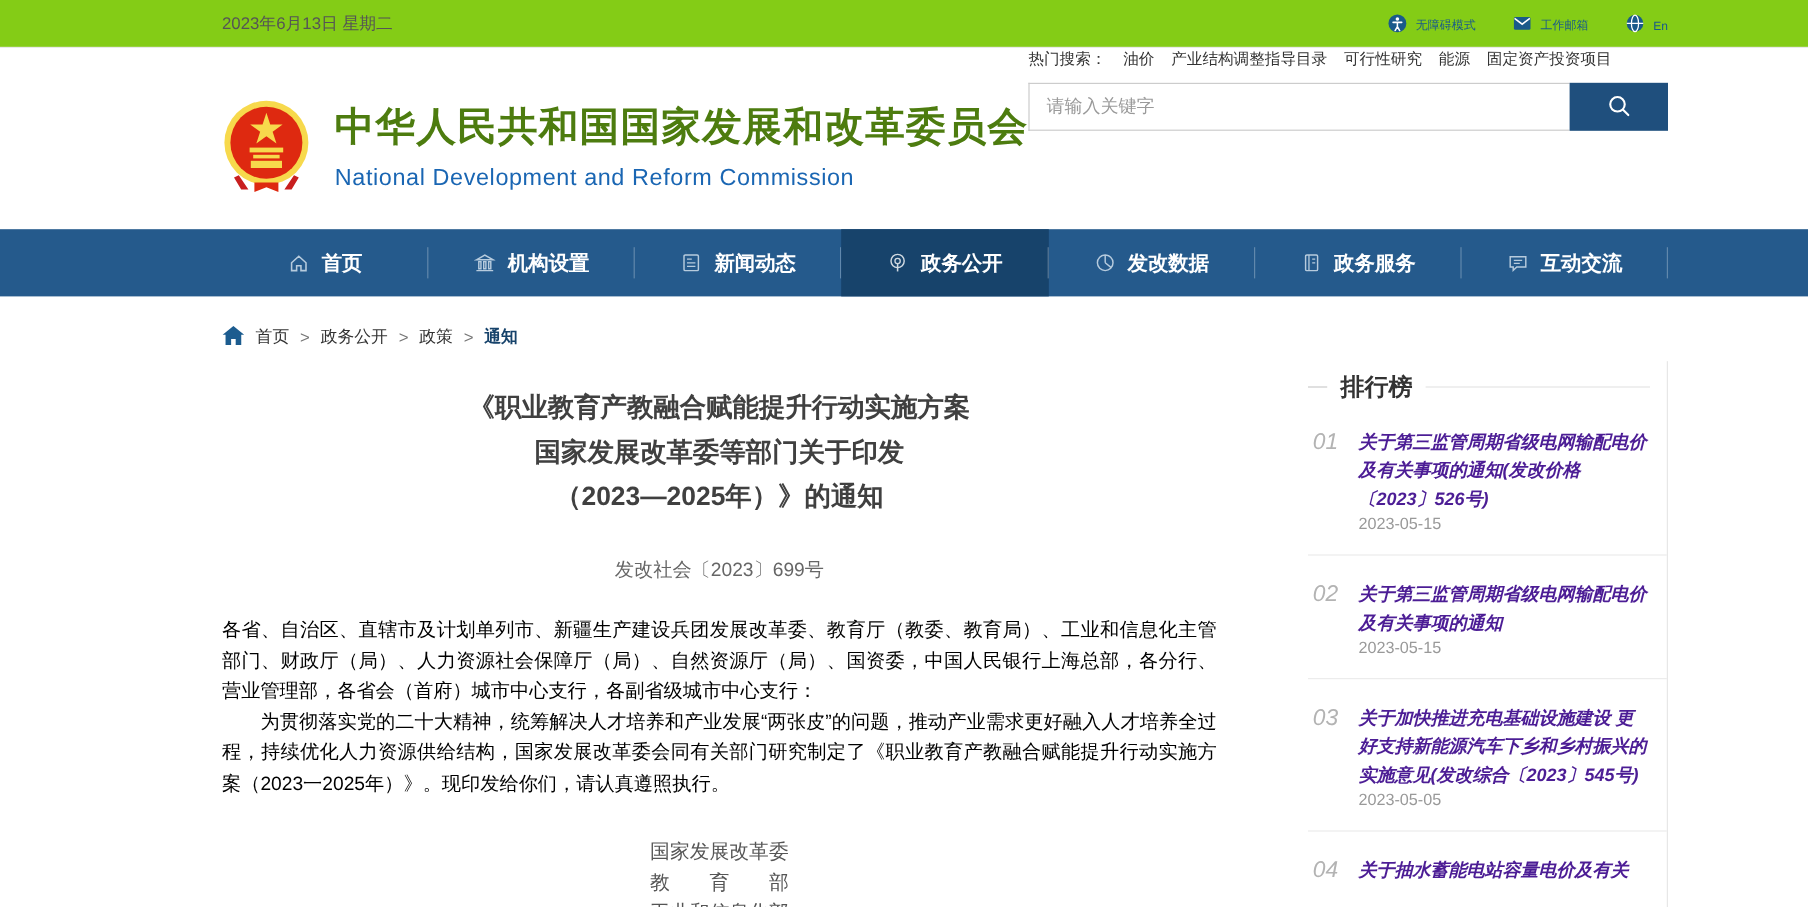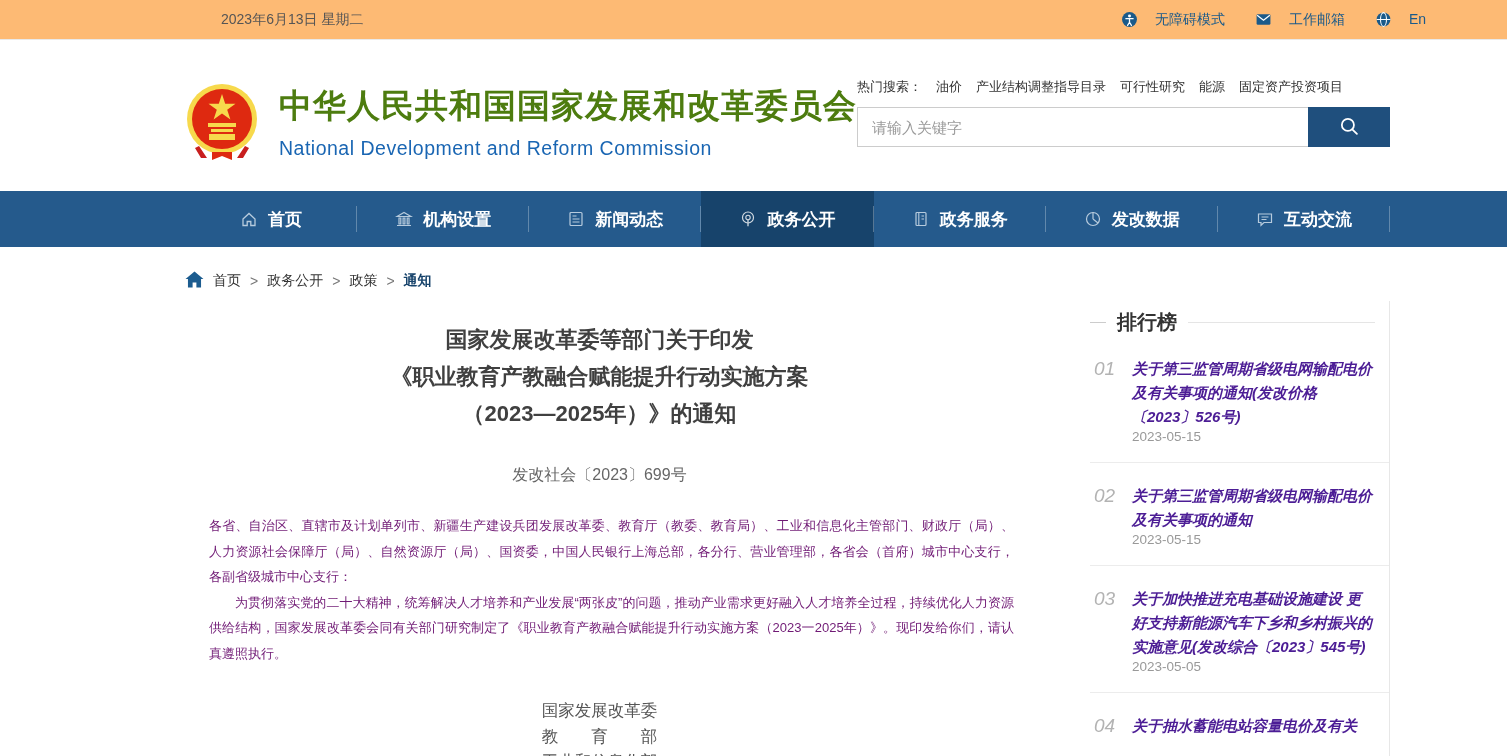--- a/index.html
+++ b/index.html
@@ -1,39 +1,39 @@
 <!DOCTYPE html>
 <html><head>
 <meta charset="utf-8">
 <style>
   * { margin:0; padding:0; box-sizing:border-box; }
   body { font-family:"Liberation Sans","DejaVu Sans",sans-serif; background:#fff; }
   .page { width:1507px; height:756px; background:#fff; overflow:hidden; position:relative; }
 
   
-  .topbar { height:40px; border-bottom:1px solid #e9e9e9; background:#fdba74;padding-left:36px; }
+  .topbar { height:40px; border-bottom:1px solid #e9e9e9; background:#84cc16; }
   .topbar-inner { width:1205px; margin-left:185px; height:100%; display:flex; align-items:center; justify-content:space-between; }
   .date { font-size:14px; color:#555; }
   .topbar-links { display:flex; gap:30px; align-items:center; }
-  .tb-link { display:flex; align-items:flex-start; gap:17px; color:#1a5a8a; font-size:14px; cursor:pointer; }
+  .tb-link { display:flex; align-items:flex-end; gap:7px; color:#1a5a8a; font-size:10px; cursor:pointer; }
   .tb-link svg { display:block; }
 
   
   .header { height:151px; background:#fff; }
   .header-inner { width:1205px; margin-left:185px; display:flex; justify-content:space-between; align-items:flex-start; }
   .brand { display:flex; gap:20px; align-items:center; margin-top:40px; }
   .emblem { width:74px; height:84px; }
   .title-zh { font-size:33px; font-weight:bold; color:#4d7c0f; letter-spacing:1px; white-space:nowrap; }
   .title-en { font-size:19.5px; color:#1a66b3; margin-top:8px; letter-spacing:.5px; white-space:nowrap; }
-  .search-area { width:535px; margin-top:38px; }
+  .search-area { width:535px; }
   .hot-search { font-size:13px; color:#333; display:flex; gap:14px; white-space:nowrap; }
   .hot-label { color:#333; }
   .hot-term { color:#333; cursor:pointer; }
   .search-box { margin-top:11px; display:flex; height:40px; }
-  .search-input { flex:1; border:1px solid #ccc; border-right:none; padding:12px 14px; font-size:15px; color:#333; outline:none; font-family:Liberation Sans, sans-serif; }
+  .search-input { flex:1; border:1px solid #ccc; border-right:none; padding:12px 14px; font-size:15px; color:#333; outline:none; font-family:Liberation Mono, monospace; }
   .search-input::placeholder { color:#9a9a9a; }
   .search-btn { width:82px; background:#1f4f7d; border:none; cursor:pointer; display:flex; align-items:center; justify-content:center; }
 
   
   .mainnav { height:56px; background:#255a8c; }
   .nav-inner { width:1205px; margin-left:185px; display:flex; height:100%; }
   .nav-item { flex:1; display:flex; align-items:center; justify-content:center; gap:10px; color:#fff; font-size:17px; font-weight:bold; cursor:pointer; position:relative; }
   .nav-item::after { content:""; position:absolute; right:0; top:15px; bottom:15px; width:1px; background:rgba(255,255,255,.28); }
   .nav-item.active { background:#17436b; }
   .nav-item svg { opacity:.8; display:block; }
@@ -42,21 +42,21 @@
   .breadcrumb { width:1205px; margin-left:185px; padding-top:24px; display:flex; align-items:center; gap:9px; font-size:14px; color:#333; }
   .crumb { color:#333; cursor:pointer; }
   .crumb-sep { color:#777; }
   .crumb-last { font-weight:bold; color:#17436b; cursor:pointer; }
 
   
   .main-row { width:1205px; margin-left:185px; display:flex; margin-top:10px; align-items:flex-start; }
   .article-col { width:867px; padding-right:38px; }
   .article-title { font-size:22px; line-height:37px; color:#404040; text-align:center; font-weight:bold; margin-top:20px; }
   .doc-number { text-align:center; font-size:16px; color:#666; margin-top:33px; }
-  .body-text { margin-top:27px; font-size:13px; color:#701a75; line-height:25.5px; text-align:justify;margin-left:24px; }
+  .body-text { margin-top:27px; font-size:16px; color:#000000; line-height:25.5px; text-align:justify; }
   .body-text p { margin:0; }
   .body-text p.indent { text-indent:2em; }
   .signatures { margin-top:32px; display:flex; flex-direction:column; align-items:center; font-size:16.5px; color:#555; line-height:25.5px; }
   .sig-line { white-space:pre; }
 
   
   .sidebar { width:300px; margin-left:auto; border-right:1px solid #e7e7e7; }
   .sidebar-title-row { display:flex; align-items:center; gap:11px; margin-top:8px; padding-right:14px; }
   .line-seg { width:16px; height:1px; background:#ccc; }
   .line-fill { flex:1; height:1px; background:#e5e5e5; }
@@ -187,34 +187,34 @@
               <circle cx="9" cy="7.5" r="5.5" fill="none" stroke="#fff" stroke-width="1.2"></circle>
               <circle cx="9" cy="7.5" r="2.2" fill="none" stroke="#fff" stroke-width="1.1"></circle>
               <path d="M9 9.7v6.5" stroke="#fff" stroke-width="1.3"></path>
             </svg>
           </span>
         <span>政务公开</span>
       </div>
       <div class="nav-item">
         <span>
             <svg width="18" height="18" viewBox="0 0 18 18">
+              <circle cx="9" cy="9" r="6.5" fill="none" stroke="#dce8f2" stroke-width="1.2"></circle>
+              <path d="M9 9V2.5M9 9l5 4" stroke="#dce8f2" stroke-width="1.2"></path>
+            </svg>
+          </span>
+        <span>发改数据</span>
+      </div>
+      <div class="nav-item">
+        <span>
+            <svg width="18" height="18" viewBox="0 0 18 18">
               <rect x="4" y="2.5" width="10" height="13" rx="1" fill="none" stroke="#dce8f2" stroke-width="1.2"></rect>
               <path d="M6.8 2.5v13M9.5 6h2.5M9.5 9h2.5" stroke="#dce8f2" stroke-width="1.1"></path>
             </svg>
           </span>
         <span>政务服务</span>
-      </div>
-      <div class="nav-item">
-        <span>
-            <svg width="18" height="18" viewBox="0 0 18 18">
-              <circle cx="9" cy="9" r="6.5" fill="none" stroke="#dce8f2" stroke-width="1.2"></circle>
-              <path d="M9 9V2.5M9 9l5 4" stroke="#dce8f2" stroke-width="1.2"></path>
-            </svg>
-          </span>
-        <span>发改数据</span>
       </div>
       <div class="nav-item">
         <span>
             <svg width="18" height="18" viewBox="0 0 18 18">
               <path d="M2.5 4h13v8.5H8l-3 2.8v-2.8H2.5z" fill="none" stroke="#dce8f2" stroke-width="1.2"></path>
               <path d="M5.5 7h7M5.5 9.5h5" stroke="#dce8f2" stroke-width="1.1"></path>
             </svg>
           </span>
         <span>互动交流</span>
       </div>
@@ -233,22 +233,22 @@
     <span class="crumb-sep">&gt;</span>
     <span class="crumb">政策</span>
     <span class="crumb-sep">&gt;</span>
     <span class="crumb-last">通知</span>
   </div>
 
   <div class="main-row">
 
     <article class="article-col">
       <h1 class="article-title">
+        <div>《职业教育产教融合赋能提升行动实施方案</div>
         <div>国家发展改革委等部门关于印发</div>
-        <div>《职业教育产教融合赋能提升行动实施方案</div>
         <div>（2023—2025年）》的通知</div>
       </h1>
       <div class="doc-number">发改社会〔2023〕699号</div>
       <div class="body-text">
         <p>各省、自治区、直辖市及计划单列市、新疆生产建设兵团发展改革委、教育厅（教委、教育局）、工业和信息化主管部门、财政厅（局）、人力资源社会保障厅（局）、自然资源厅（局）、国资委，中国人民银行上海总部，各分行、营业管理部，各省会（首府）城市中心支行，各副省级城市中心支行：</p>
         <p class="indent">为贯彻落实党的二十大精神，统筹解决人才培养和产业发展“两张皮”的问题，推动产业需求更好融入人才培养全过程，持续优化人力资源供给结构，国家发展改革委会同有关部门研究制定了《职业教育产教融合赋能提升行动实施方案（2023一2025年）》。现印发给你们，请认真遵照执行。</p>
       </div>
       <div class="signatures">
         <div class="sig-line">国家发展改革委</div>
         <div class="sig-line">教　　育　　部</div>

